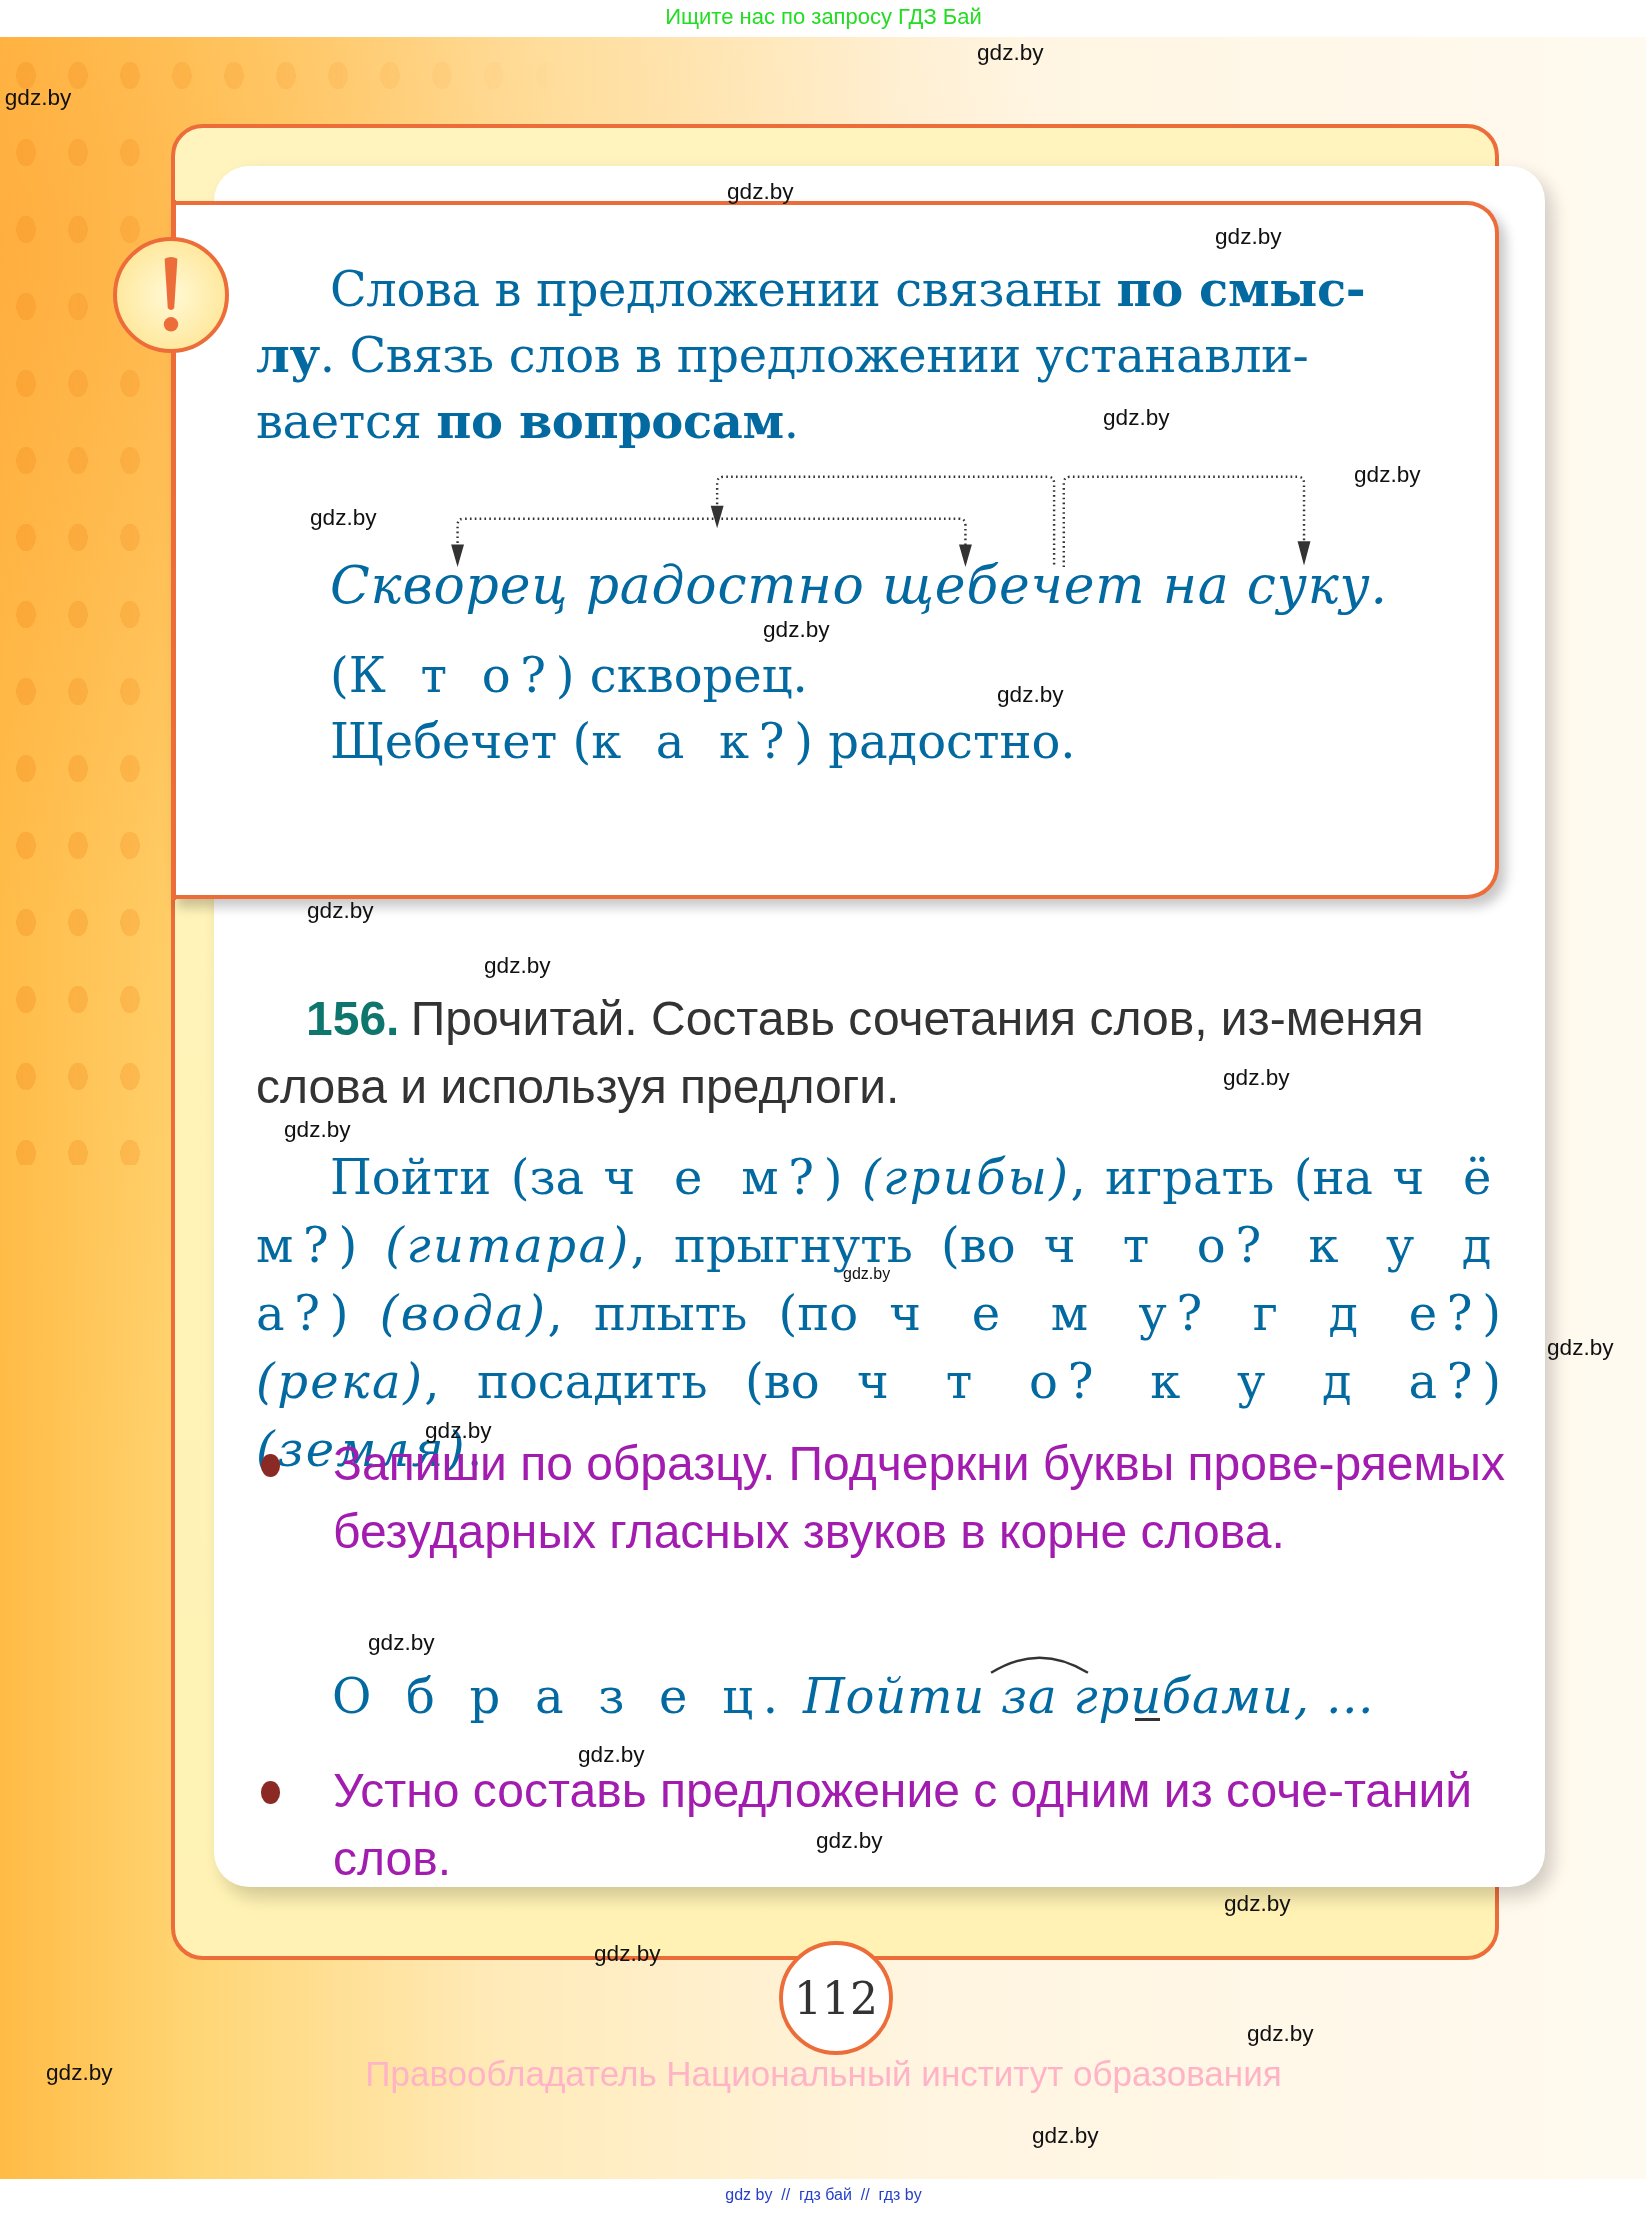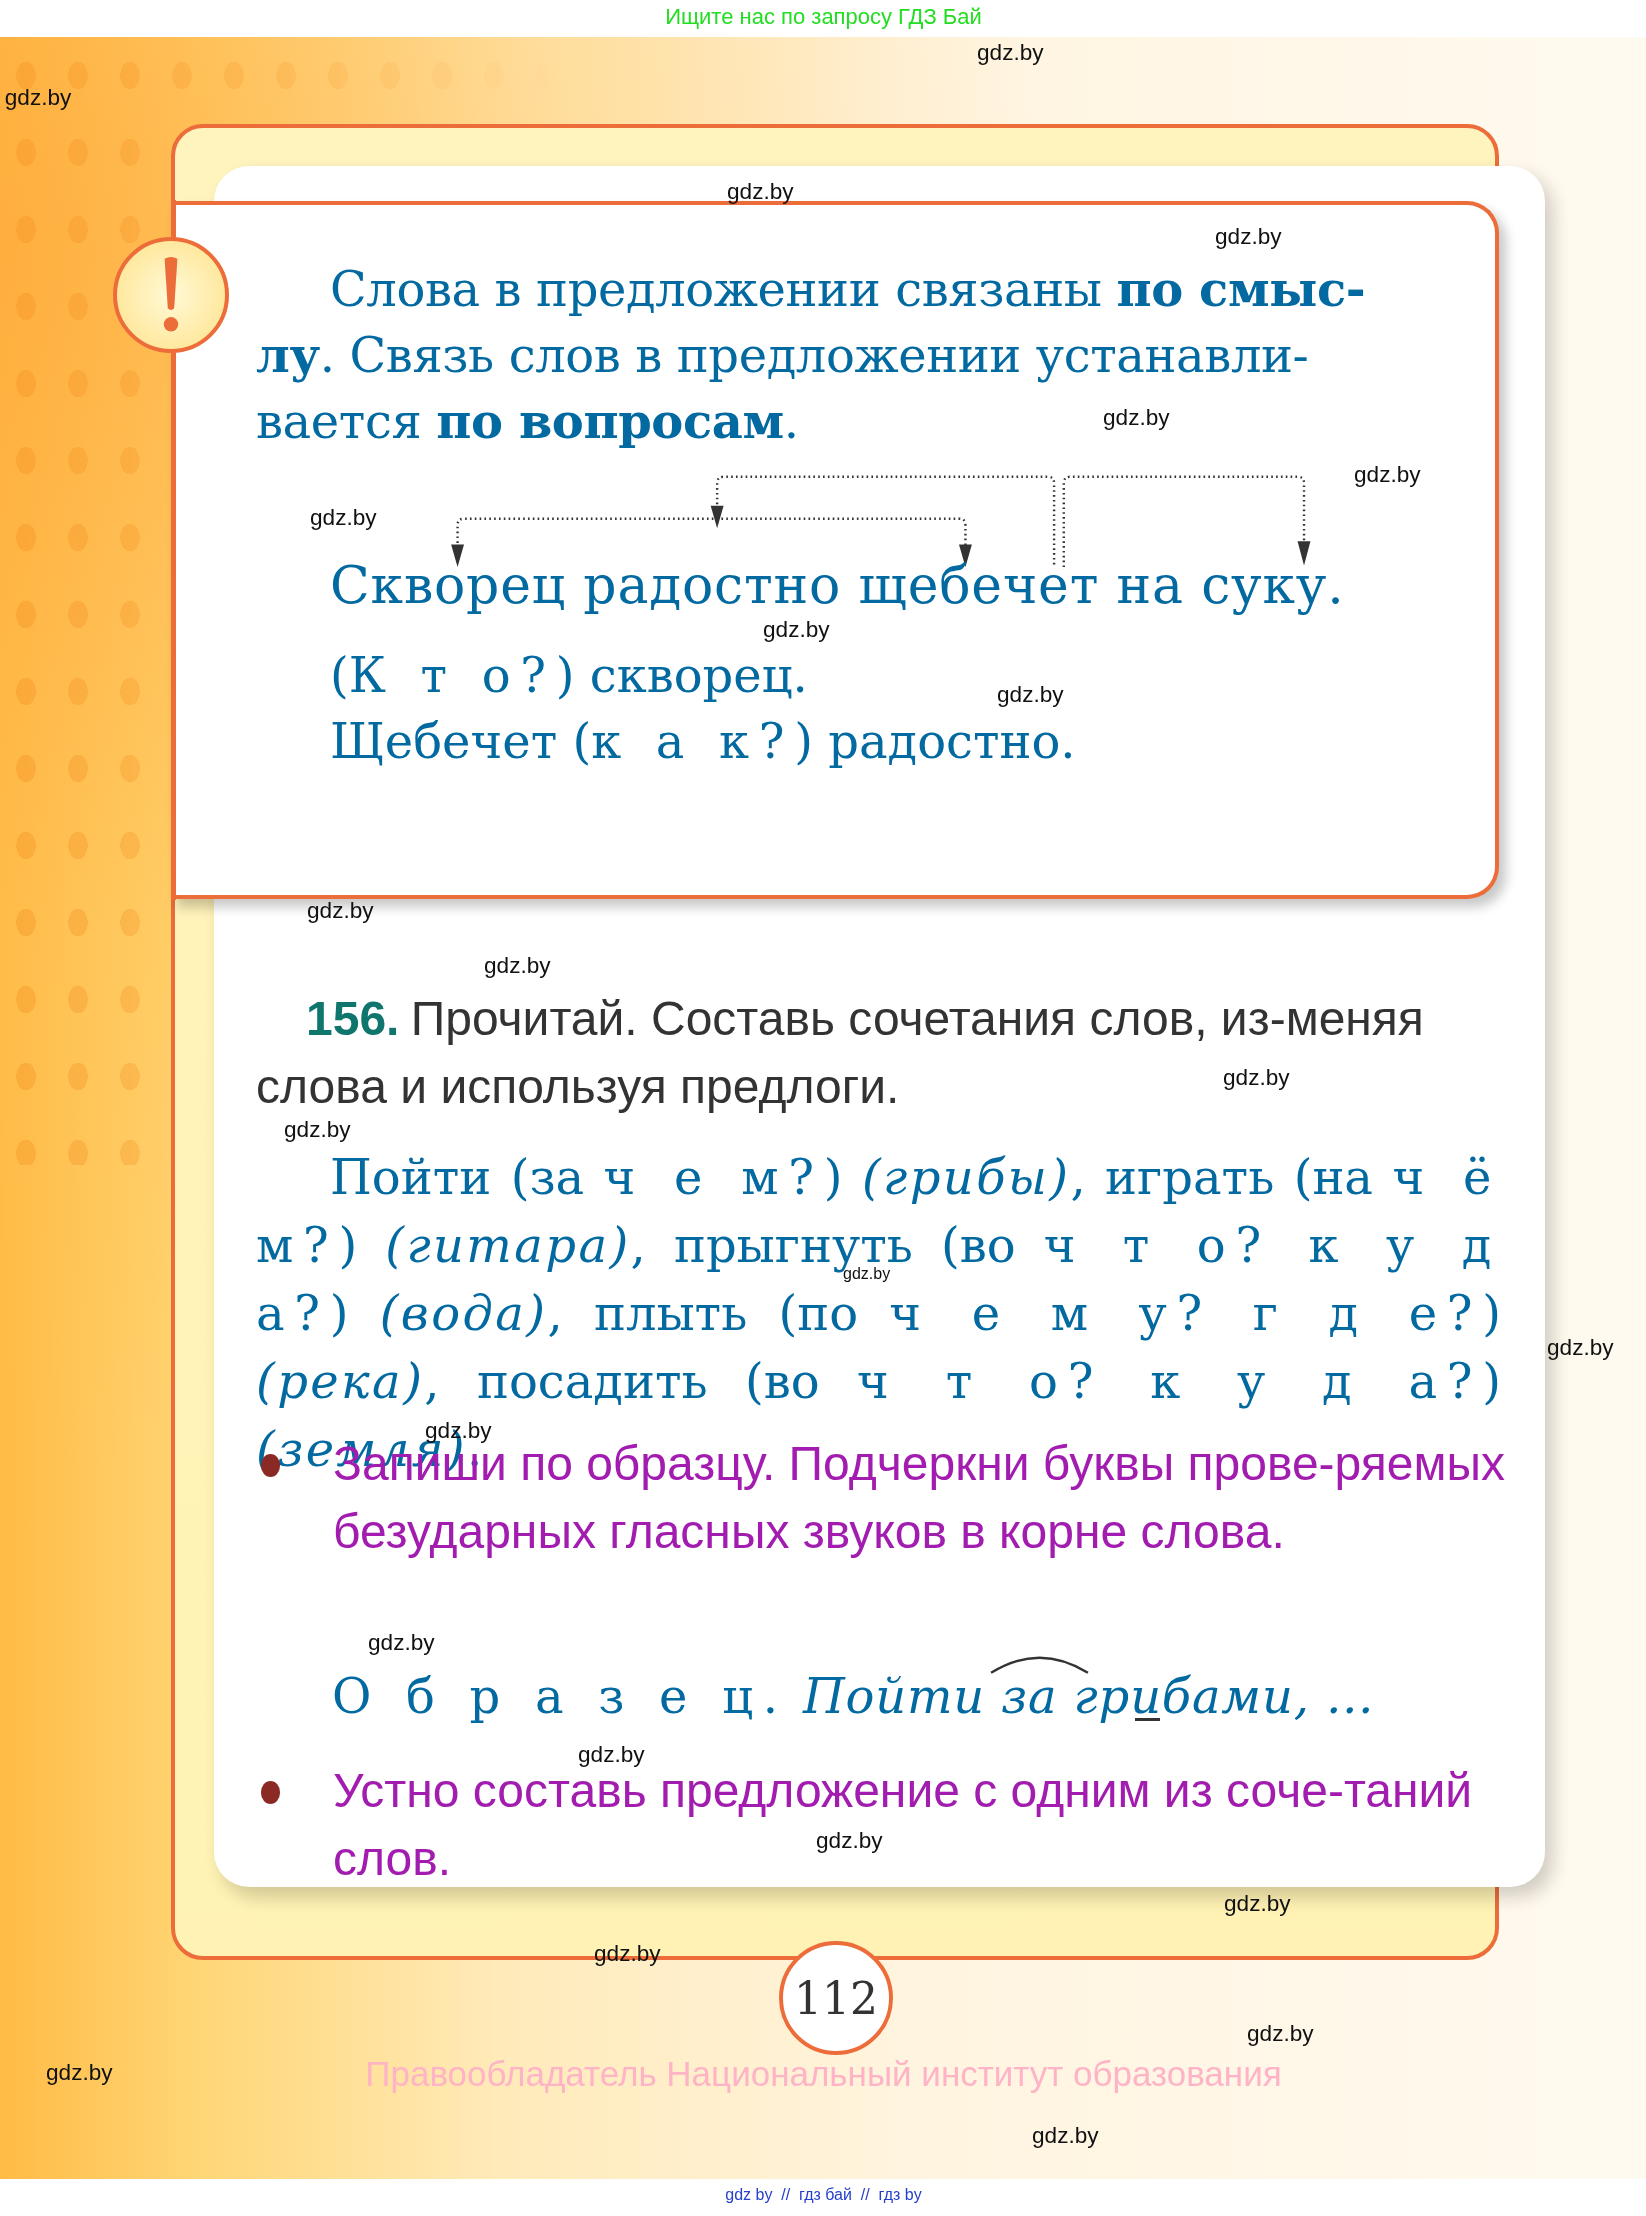--- a/index.html
+++ b/index.html
@@ -62,21 +62,21 @@
     position: absolute; left: 256px; top: 256px; width: 1201px;
     font-size: 48px; line-height: 66px; letter-spacing: -0.4px;
   }
   .rule-para .first-indent { display: inline-block; width: 74px; }
   .rule-para b { font-weight: bold; }
 
   .diagram { position: absolute; left: 306px; top: 467px; width: 1048px; height: 105px; }
 
   .example-sentence {
     position: absolute; left: 330px; top: 551px;
-    font-size: 52px; line-height: 68px; letter-spacing: 0.8px;
+    font-size: 52px; font-style: italic; line-height: 68px; letter-spacing: 0.8px;
   }
   .qa-lines {
     position: absolute; left: 330px; top: 642px; width: 1128px;
     font-size: 48px; line-height: 66px;
   }
   .qa-lines div { white-space: nowrap; }
   .spaced { letter-spacing: 9.7px; }
 
   .task-head {
     position: absolute; left: 256px; top: 985px; width: 1257px;

